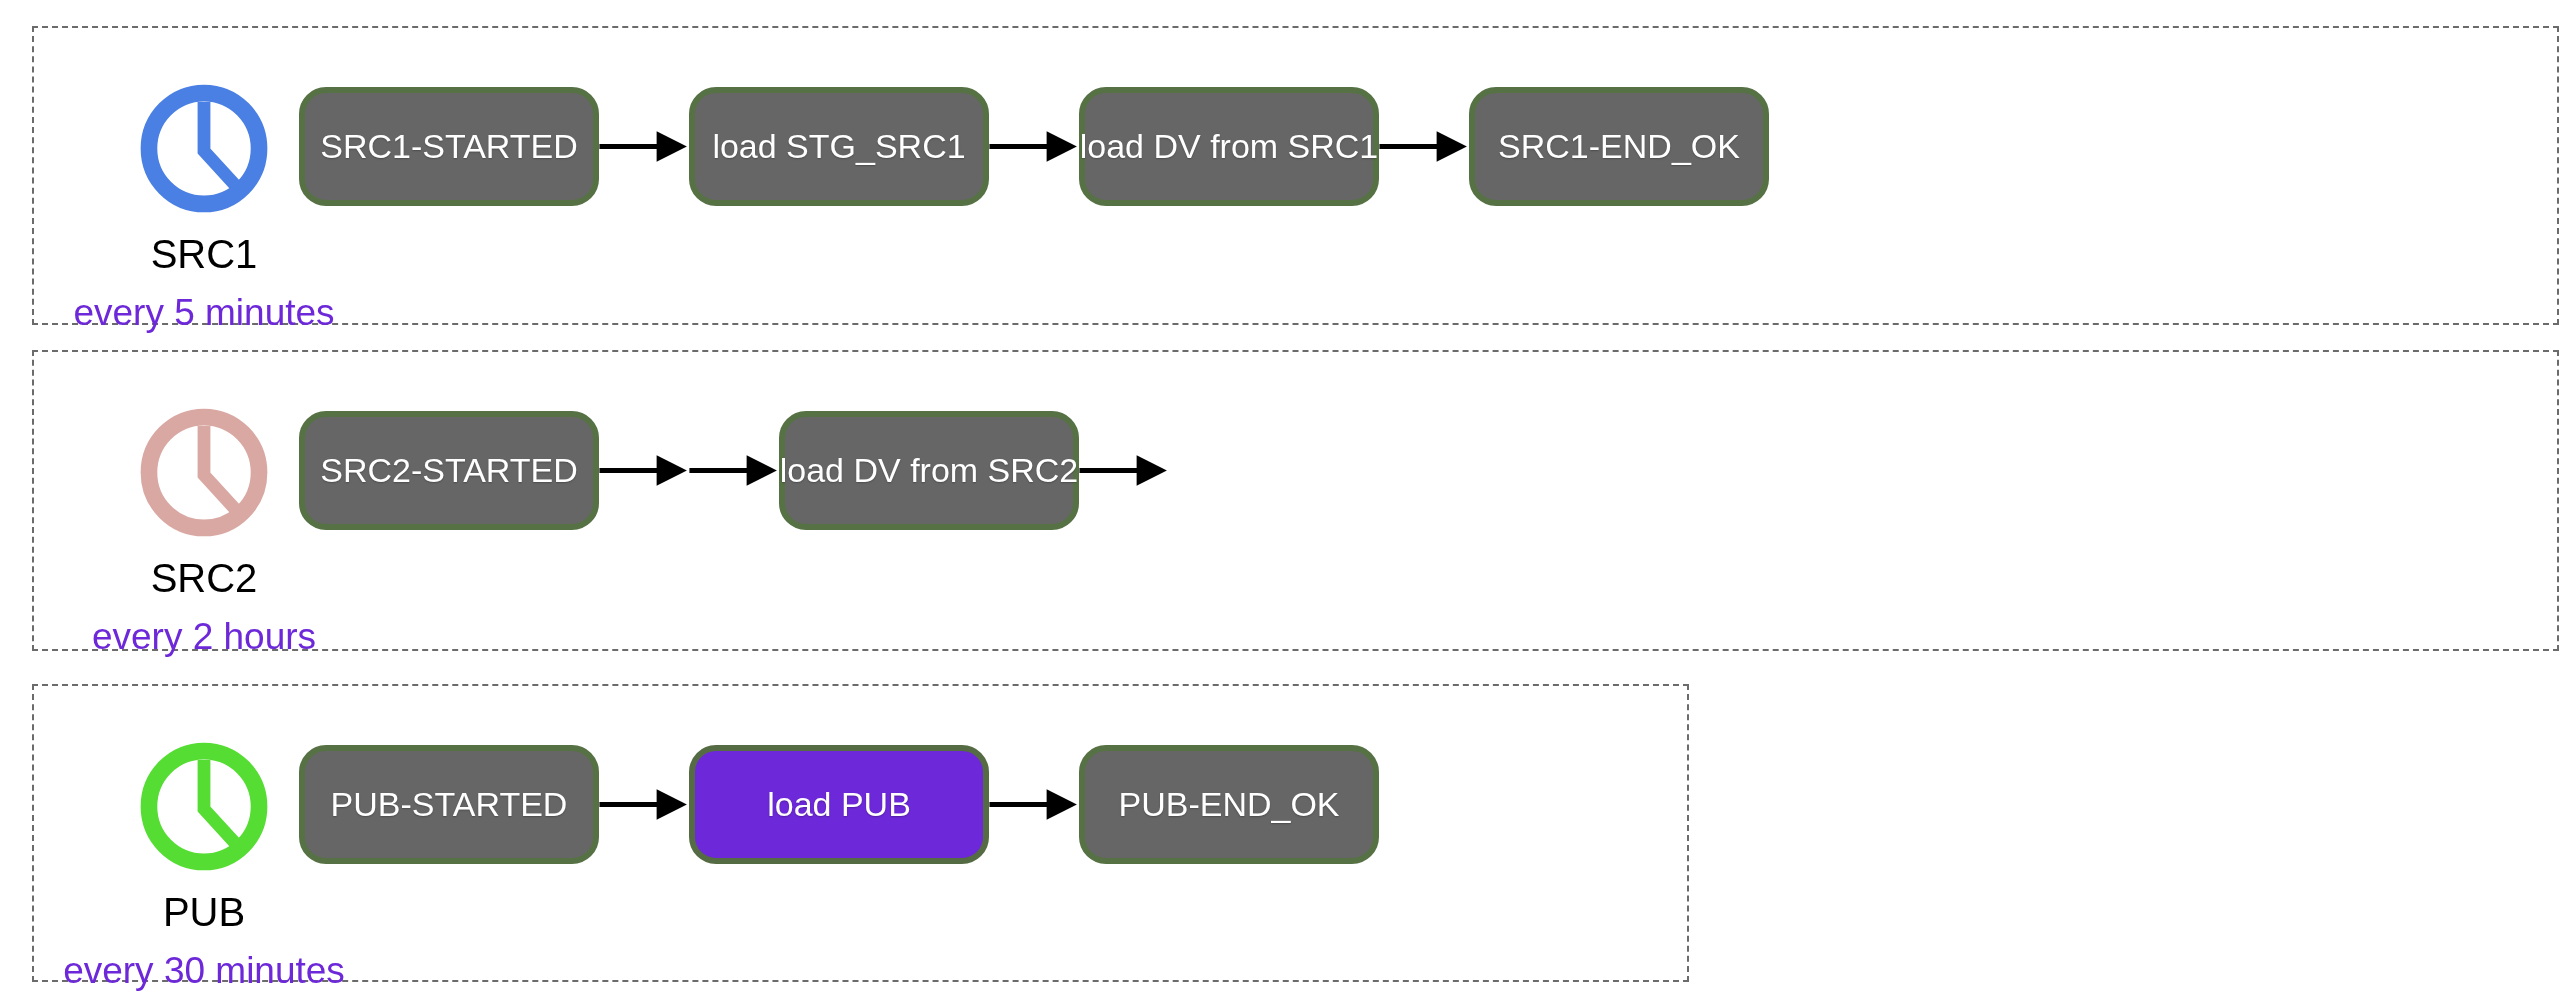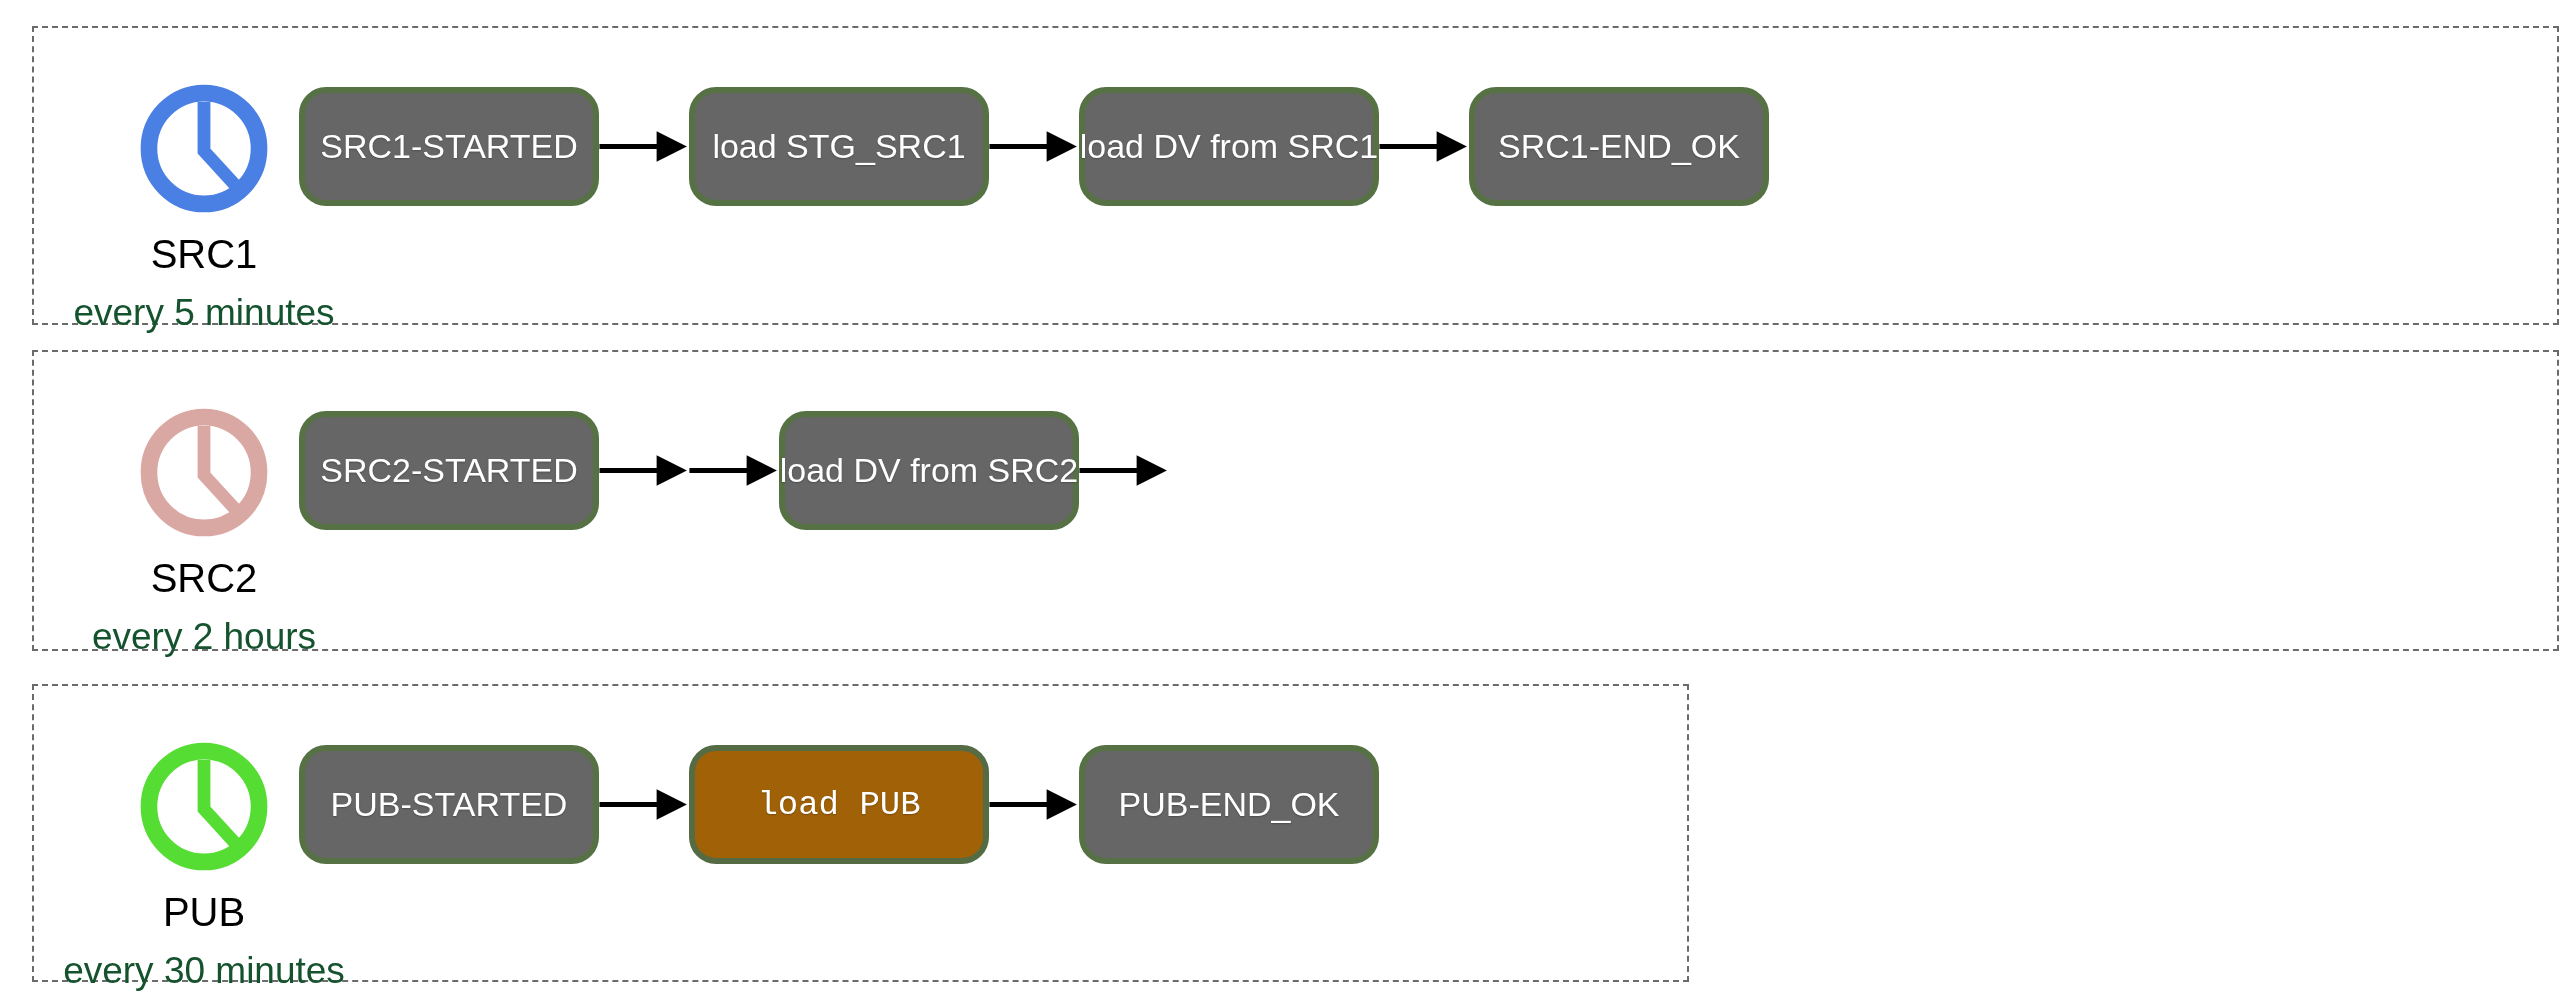--- a/index.html
+++ b/index.html
@@ -42,21 +42,21 @@
   .sched-name {
     margin-top: 3.4px;
     font-size: 40px;
     line-height: 1.1;
     color: #000000;
     white-space: nowrap;
   }
   .sched-interval {
     font-size: 37px;
     line-height: 1.15;
-    color: #14532d;
+    color: #6d28d9;
     white-space: nowrap;
   }
 
   .flow {
     display: flex;
     align-items: center;
     margin-top: 59px;
   }
   .node {
     box-sizing: border-box;
@@ -67,23 +67,22 @@
     border-radius: 27px;
     color: #ffffff;
     font-size: 34px;
     display: flex;
     align-items: center;
     justify-content: center;
     white-space: nowrap;
     text-shadow: 0 0.9px 1.7px rgba(0,0,0,0.25);
   }
   .node.green {
-    background: #a16207;
+    background: #6d28d9;
     border-color: #556b44;
-    font-family: Liberation Mono, monospace;
   }
   .arrow { width: 90px; height: 37px; flex: 0 0 90px; }
 </style>
 </head>
 <body>
 
 <div class="canvas">
 
   <section class="lane lane-src1">
     <div class="clock-block">

